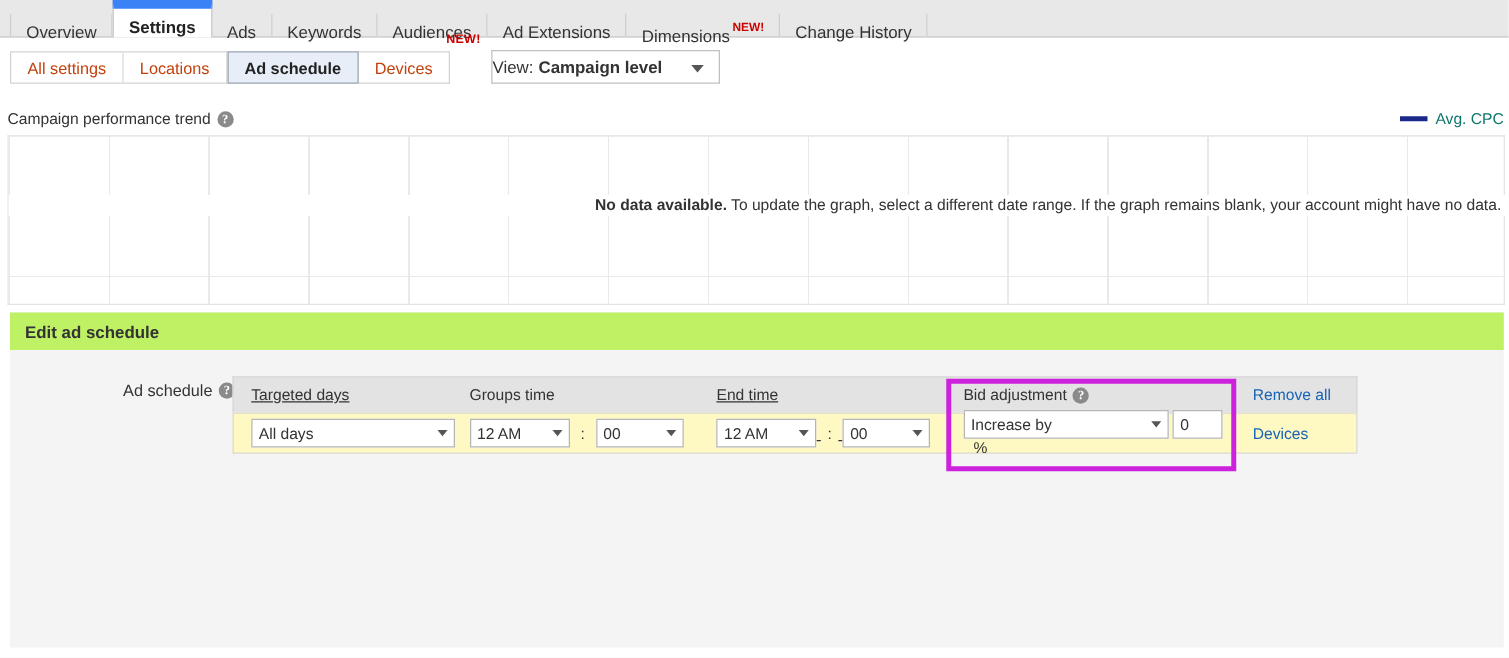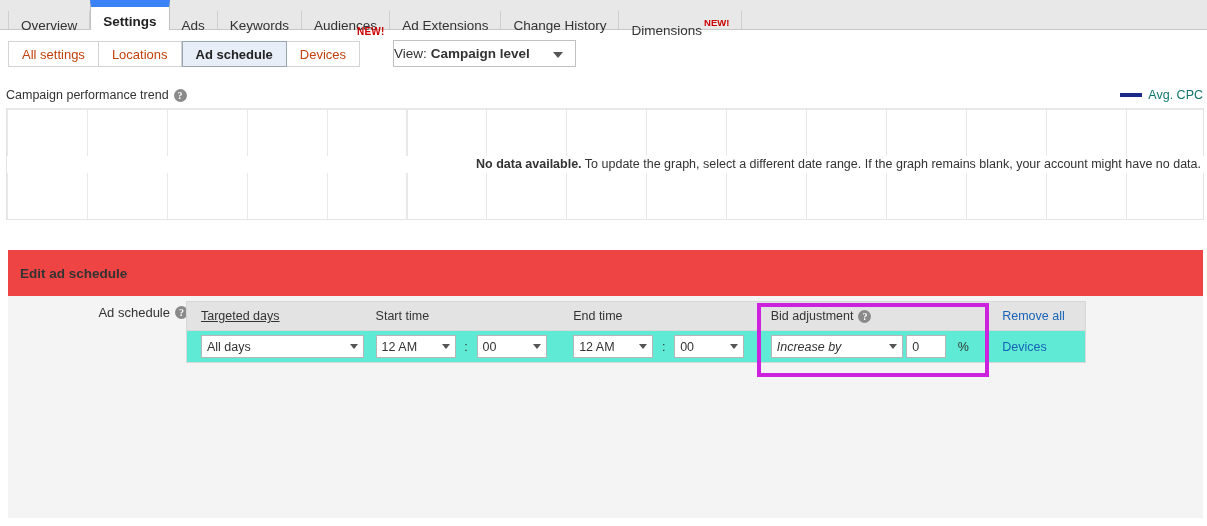--- a/index.html
+++ b/index.html
@@ -170,21 +170,21 @@
     width: 22px;
     height: 4px;
     background: #1b2a8a;
     margin-right: 6px;
     display: inline-block;
   }
   .chart {
     position: absolute;
     left: 6px; top: 108px;
     width: 1198px;
-    height: 112px;
+    height: 136px;
     border: 1px solid #e4e4e4;
     border-top: 1px solid #e8e8e8;
     box-sizing: border-box;
     background:
       repeating-linear-gradient(to right, #e9e9e9 0 1px, transparent 1px 79.9px),
       repeating-linear-gradient(to bottom, #e9e9e9 0 1px, transparent 1px 56px),
       #ffffff;
   }
   .nodata {
     position: absolute;
@@ -203,22 +203,22 @@
   
   .panel {
     position: absolute;
     left: 8px; top: 250px;
     width: 1195px;
     height: 268px;
     background: #f4f4f4;
     box-sizing: border-box;
   }
   .panel-head {
-    height: 46px;
-    background: #ef4444;
+    height: 30px;
+    background: #bef264;
     display: flex;
     align-items: center;
     padding-left: 12px;
     font-size: 13.5px;
     font-weight: bold;
     color: #333;
     box-sizing: border-box;
     text-align: center;
   }
 
@@ -247,28 +247,28 @@
     height: 29px;
     background: #e3e3e3;
     border: 1px solid #d7d7d7;
     border-bottom: none;
     box-sizing: border-box;
     align-items: center;
   }
   .sched-body {
     display: flex;
     height: 33px;
-    background: #5eead4;
+    background: #fef9c3;
     border: 1px solid #d7d7d7;
     box-sizing: border-box;
     align-items: center;
   }
   .col-days   { width: 178px; padding-left: 14px; box-sizing: border-box; text-decoration: underline; }
   .col-start  { width: 198px; padding-left: 11px; box-sizing: border-box; }
-  .col-end    { width: 198px; padding-left: 11px; box-sizing: border-box; }
+  .col-end    { width: 198px; padding-left: 11px; box-sizing: border-box; text-decoration: underline; }
   .col-bid    { width: 232px; padding-left: 11px; box-sizing: border-box; }
   .col-act    { width: 94px;  padding-left: 11px; box-sizing: border-box; }
 
   .hd { display: flex; align-items: center; }
 
   select.sel, .fakesel {
     height: 23px;
     border: 1px solid #b6b6b6;
     background: #ffffff;
     font-family: "Liberation Sans", sans-serif;
@@ -285,21 +285,21 @@
   .fakesel .farrow {
     width: 0; height: 0;
     border-left: 4px solid transparent;
     border-right: 4px solid transparent;
     border-top: 5px solid #555;
     margin-left: 6px;
   }
   .w-days  { width: 163px; }
   .w-hour  { width: 80px; }
   .w-min   { width: 70px; }
-  .w-bidop { width: 132px; font-style: italic; }
+  .w-bidop { width: 164px; }
 
   .colon { display: inline-block; width: 14px; text-align: center; color: #333; }
 
   .numinput {
     width: 40px;
     height: 23px;
     border: 1px solid #b6b6b6;
     background: #ffffff;
     box-sizing: border-box;
     font-family: "Liberation Sans", sans-serif;
@@ -331,22 +331,22 @@
 </head>
 <body>
 
 <div class="tabbar">
   <div class="tab"><span>Overview</span></div>
   <div class="tab active"><span>Settings</span></div>
   <div class="tab"><span>Ads</span></div>
   <div class="tab"><span>Keywords</span></div>
   <div class="tab"><span>Audiences</span></div>
   <div class="tab"><span>Ad Extensions</span></div>
+  <div class="tab"><span>Dimensions</span><span class="newflag">NEW!</span></div>
   <div class="tab"><span>Change History</span></div>
-  <div class="tab"><span>Dimensions</span><span class="newflag">NEW!</span></div>
 </div>
 
 <div class="subbar">
   <div class="subtab"><span>All settings</span></div>
   <div class="subtab"><span>Locations</span></div>
   <div class="subtab active"><span>Ad schedule</span></div>
   <div class="subtab"><span>Devices</span></div>
 </div>
 
 <div class="viewwrap">
@@ -378,21 +378,21 @@
   <div class="panel-head">Edit ad schedule</div>
 
   <div class="row-label">
     <span>Ad schedule</span>
     <span class="qmark">?</span>
   </div>
 
   <div class="sched">
     <div class="sched-head">
       <div class="col-days hd">Targeted days</div>
-      <div class="col-start hd">Start time</div>
+      <div class="col-start hd">Groups time</div>
       <div class="col-end hd">End time</div>
       <div class="col-bid hd">
         <span>Bid adjustment</span>
         <span class="qmark">?</span>
       </div>
       <div class="col-act hd">
         <a class="lnk">Remove all</a>
       </div>
     </div>
 

